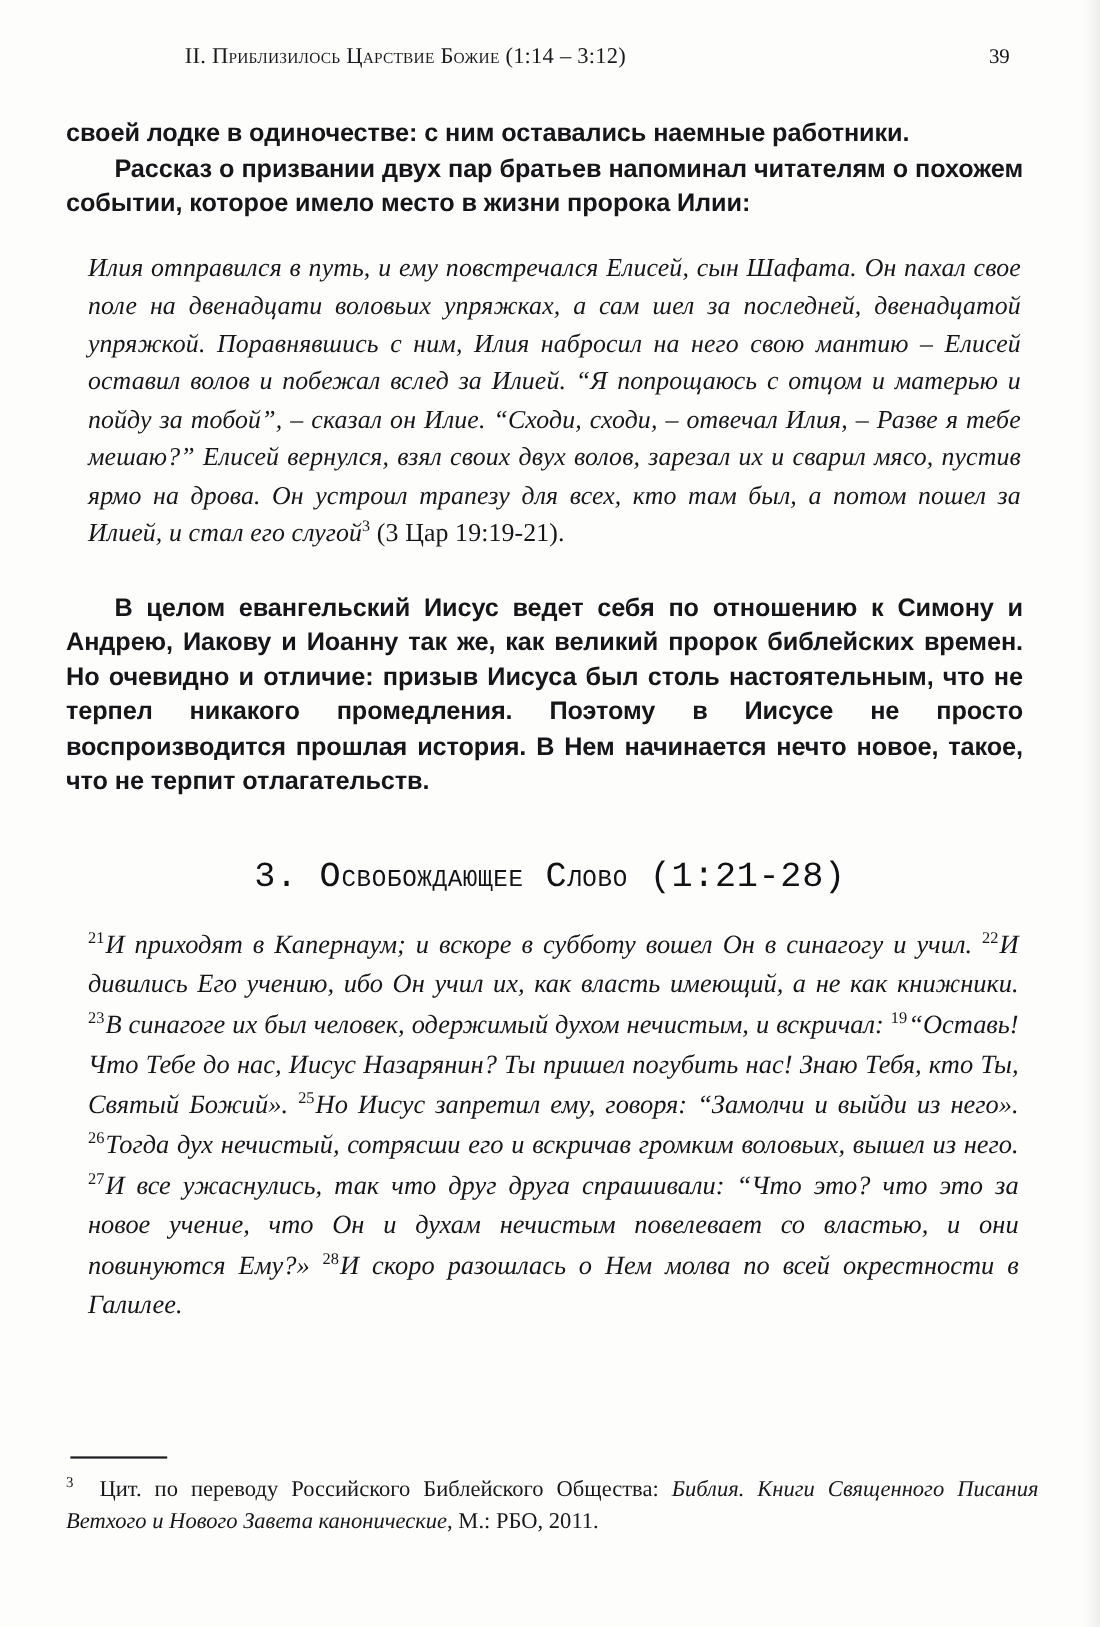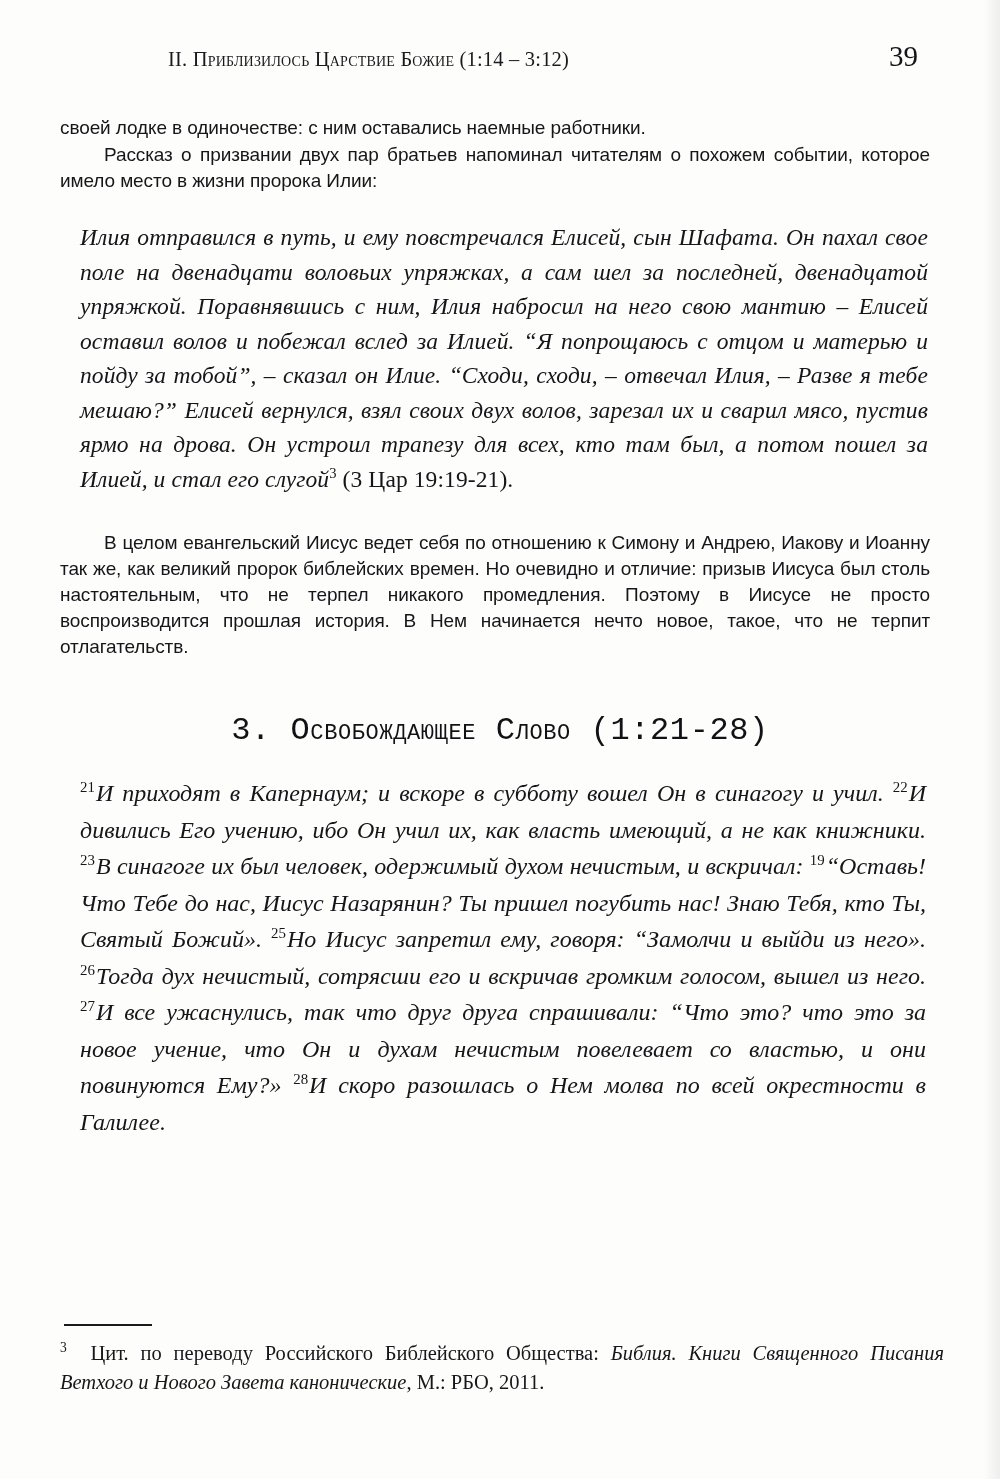--- a/index.html
+++ b/index.html
@@ -34,38 +34,38 @@
   .runhead-title {
     font-family: "Liberation Serif", serif;
     font-size: 20.5px;
     letter-spacing: 0.2px;
     color: #1a1a1e;
     font-variant: small-caps;
     white-space: nowrap;
   }
   .runhead-page {
     font-family: "Liberation Serif", serif;
-    font-size: 29px;
+    font-size: 19px;
     font-weight: 400;
     color: #14141a;
     padding-right: 14px;
   }
 
   
   .body-block {
     margin-top: 42px;
     padding: 0 12px 0 2px;
   }
   p.body {
     margin: 0;
-    font-size: 19px;
+    font-size: 23px;
     line-height: 1.37;
     text-align: justify;
     text-justify: inter-word;
-    font-weight: 400;
+    font-weight: 700;
     letter-spacing: -0.1px;
     font-family: "Liberation Sans", sans-serif;
   }
   p.body.indent { text-indent: 44px; }
   p.body + p.body { margin-top: 1px; }
 
   
   .quote {
     margin: 26px 14px 0 22px;
     font-style: italic;
@@ -179,21 +179,21 @@
     </div>
 
     <h2 class="section">3. Освобождающее Слово (1:21-28)</h2>
 
     <div class="scripture">
       <sup>21</sup><span>И приходят в Капернаум; и вскоре в субботу вошел Он в синагогу и учил.</span>
       <sup>22</sup><span>И дивились Его учению, ибо Он учил их, как власть имеющий, а не как книжники.</span>
       <sup>23</sup><span>В синагоге их был человек, одержимый духом нечистым, и вскричал:</span>
       <sup>19</sup><span>“Оставь! Что Тебе до нас, Иисус Назарянин? Ты пришел погубить нас! Знаю Тебя, кто Ты, Святый Божий».</span>
       <sup>25</sup><span>Но Иисус запретил ему, говоря: “Замолчи и выйди из него».</span>
-      <sup>26</sup><span>Тогда дух нечистый, сотрясши его и вскричав громким голосом, вышел из него.</span>
+      <sup>26</sup><span>Тогда дух нечистый, сотрясши его и вскричав громким воловьих, вышел из него.</span>
       <sup>27</sup><span>И все ужаснулись, так что друг друга спрашивали: “Что это? что это за новое учение, что Он и духам нечистым повелевает со властью, и они повинуются Ему?»</span>
       <sup>28</sup><span>И скоро разошлась о Нем молва по всей окрестности в Галилее.</span>
     </div>
 
   </div>
 
   <div class="footnote-wrap">
     <div class="footnote-rule"></div>
     <div class="footnote">
       <sup>3</sup>&nbsp;&nbsp;<span>Цит. по переводу Российского Библейского Общества: </span><span class="it">Библия. Книги Священного Писания Ветхого и Нового Завета канонические</span><span>, М.: РБО, 2011.</span>

